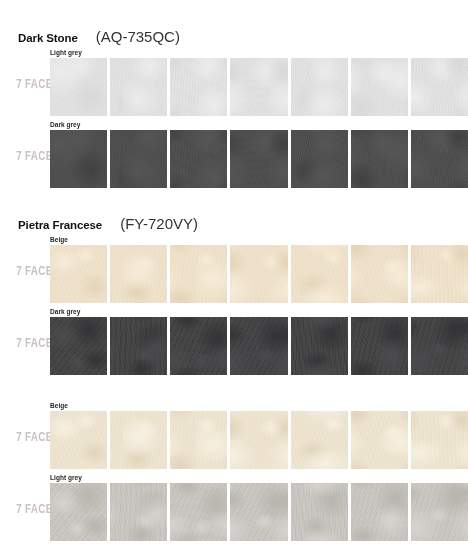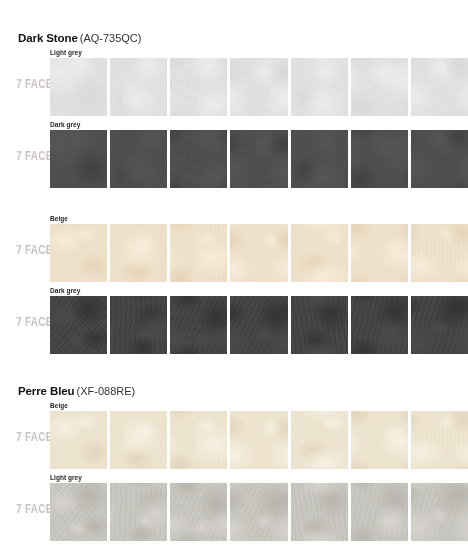--- a/index.html
+++ b/index.html
@@ -33,25 +33,25 @@
     margin-bottom: 3px;
   }
   .product-name {
     font-size: 11.5px;
     font-weight: bold;
     letter-spacing: -0.1px;
     color: #111111;
     display: inline;
   }
   .product-code {
-    font-size: 11px;
+    font-size: 15px;
     font-weight: normal;
     color: #333333;
     display: inline;
-    margin-left: 2px;
+    margin-left: 18px;
   }
 
   
   .colour-row {
     position: relative;
     height: 69px;
     margin-bottom: 3px;
   }
   .colour-name {
     position: absolute;
@@ -161,20 +161,21 @@
               <div class="tex" style="background: radial-gradient(circle at 43% 29%, rgb(86, 86, 86) 0%, rgba(255, 255, 255, 0) 42%) 25px 5px / auto, radial-gradient(circle at 62% 43%, rgb(65, 65, 65) 0%, rgba(255, 255, 255, 0) 38%) -25px 25px / auto, radial-gradient(circle at 57% 25%, rgb(86, 86, 86) 0%, rgba(255, 255, 255, 0) 30%) 0px 0px / auto, repeating-linear-gradient(55deg, rgba(0, 0, 0, 0.02) 0px, rgba(0, 0, 0, 0.02) 1px, rgba(255, 255, 255, 0.024) 1px, rgba(255, 255, 255, 0.024) 2px) 0px 0px / auto, repeating-linear-gradient(83deg, rgba(0, 0, 0, 0.016) 0px, rgba(0, 0, 0, 0.016) 1px, rgba(255, 255, 255, 0.02) 1px, rgba(255, 255, 255, 0.02) 3px) 0px 0px / auto, linear-gradient(rgb(75, 75, 75), rgb(75, 75, 75)) 0px 0px / auto, 0px 0px / auto;"></div>
             </div>
             <div class="tile" style="background: rgb(75, 75, 75);">
               <div class="tex" style="background: radial-gradient(circle at 40% 46%, rgb(86, 86, 86) 0%, rgba(255, 255, 255, 0) 42%) 38px 12px / auto, radial-gradient(circle at 50% 46%, rgb(65, 65, 65) 0%, rgba(255, 255, 255, 0) 38%) -38px 38px / auto, radial-gradient(circle at 54% 16%, rgb(86, 86, 86) 0%, rgba(255, 255, 255, 0) 30%) 0px 0px / auto, repeating-linear-gradient(52deg, rgba(0, 0, 0, 0.02) 0px, rgba(0, 0, 0, 0.02) 1px, rgba(255, 255, 255, 0.024) 1px, rgba(255, 255, 255, 0.024) 2px) 0px 0px / auto, repeating-linear-gradient(96deg, rgba(0, 0, 0, 0.016) 0px, rgba(0, 0, 0, 0.016) 1px, rgba(255, 255, 255, 0.02) 1px, rgba(255, 255, 255, 0.02) 3px) 0px 0px / auto, linear-gradient(rgb(75, 75, 75), rgb(75, 75, 75)) 0px 0px / auto, 0px 0px / auto;"></div>
             </div>
           </div>
         </div>
       </div>
       <div class="block-gap"></div>
       <div class="product-block">
+        <div class="product-header"><span class="product-name">Pietra Francese</span><span class="product-code">(FY-720VY)</span></div>
         <div class="colour-row">
           <div class="colour-name">Beige</div>
           <div class="faces-tag">7 FACES</div>
           <div class="tile-strip">
             <div class="tile" style="background: rgb(239, 225, 201);">
               <div class="tex" style="background: radial-gradient(55% 42% at 26% 30%, rgb(246, 236, 217) 0%, rgba(255, 255, 255, 0) 60%) 0px 0px / auto, radial-gradient(50% 40% at 78% 72%, rgb(228, 211, 183) 0%, rgba(255, 255, 255, 0) 58%) 0px 0px / auto, radial-gradient(40% 30% at 62% 18%, rgb(246, 236, 217) 0%, rgba(255, 255, 255, 0) 52%) 0px 0px / auto, repeating-linear-gradient(66deg, rgba(0, 0, 0, 0.01) 0px, rgba(0, 0, 0, 0.01) 2px, rgba(255, 255, 255, 0.02) 2px, rgba(255, 255, 255, 0.02) 4px) 0px 0px / auto, linear-gradient(rgb(239, 225, 201), rgb(239, 225, 201)) 0px 0px / auto, 0px 0px / auto, 0px 0px / auto;"></div>
             </div>
             <div class="tile" style="background: rgb(239, 225, 201);">
               <div class="tex" style="background: radial-gradient(67% 59% at 28% 32%, rgb(246, 236, 217) 0%, rgba(255, 255, 255, 0) 60%) 13px 7px / auto, radial-gradient(50% 40% at 71% 60%, rgb(228, 211, 183) 0%, rgba(255, 255, 255, 0) 58%) -13px 13px / auto, radial-gradient(40% 30% at 63% 33%, rgb(246, 236, 217) 0%, rgba(255, 255, 255, 0) 52%) 0px 0px / auto, repeating-linear-gradient(103deg, rgba(0, 0, 0, 0.01) 0px, rgba(0, 0, 0, 0.01) 2px, rgba(255, 255, 255, 0.02) 2px, rgba(255, 255, 255, 0.02) 4px) 0px 0px / auto, linear-gradient(rgb(239, 225, 201), rgb(239, 225, 201)) 0px 0px / auto, 0px 0px / auto, 0px 0px / auto;"></div>
             </div>
@@ -218,21 +219,20 @@
               <div class="tex" style="background: radial-gradient(49% 51% at 27% 59%, rgb(75, 75, 78) 0%, rgba(255, 255, 255, 0) 62%) 25px 5px / auto, radial-gradient(46% 34% at 65% 49%, rgb(52, 52, 54) 0%, rgba(255, 255, 255, 0) 60%) -25px 25px / auto, radial-gradient(34% 26% at 67% 65%, rgb(75, 75, 78) 0%, rgba(255, 255, 255, 0) 55%) 0px 0px / auto, radial-gradient(circle at 78% 27%, rgb(52, 52, 54) 0%, rgba(255, 255, 255, 0) 34%) 0px 0px / auto, repeating-linear-gradient(59deg, rgba(0, 0, 0, 0.027) 0px, rgba(0, 0, 0, 0.027) 1px, rgba(255, 255, 255, 0.027) 1px, rgba(255, 255, 255, 0.027) 3px) 0px 0px / auto, repeating-linear-gradient(103deg, rgba(0, 0, 0, 0.02) 0px, rgba(0, 0, 0, 0.02) 2px, rgba(255, 255, 255, 0.024) 2px, rgba(255, 255, 255, 0.024) 5px) 0px 0px / auto, linear-gradient(rgb(63, 63, 65), rgb(63, 63, 65)) 0px 0px / auto;"></div>
             </div>
             <div class="tile" style="background: rgb(63, 63, 65);">
               <div class="tex" style="background: radial-gradient(70% 60% at 44% 56%, rgb(75, 75, 78) 0%, rgba(255, 255, 255, 0) 62%) 38px 12px / auto, radial-gradient(46% 34% at 58% 52%, rgb(52, 52, 54) 0%, rgba(255, 255, 255, 0) 60%) -38px 38px / auto, radial-gradient(34% 26% at 48% 56%, rgb(75, 75, 78) 0%, rgba(255, 255, 255, 0) 55%) 0px 0px / auto, radial-gradient(circle at 75% 24%, rgb(52, 52, 54) 0%, rgba(255, 255, 255, 0) 34%) 0px 0px / auto, repeating-linear-gradient(66deg, rgba(0, 0, 0, 0.027) 0px, rgba(0, 0, 0, 0.027) 1px, rgba(255, 255, 255, 0.027) 1px, rgba(255, 255, 255, 0.027) 3px) 0px 0px / auto, repeating-linear-gradient(106deg, rgba(0, 0, 0, 0.02) 0px, rgba(0, 0, 0, 0.02) 2px, rgba(255, 255, 255, 0.024) 2px, rgba(255, 255, 255, 0.024) 5px) 0px 0px / auto, linear-gradient(rgb(63, 63, 65), rgb(63, 63, 65)) 0px 0px / auto;"></div>
             </div>
           </div>
         </div>
       </div>
       <div class="block-gap"></div>
       <div class="product-block">
-        <div class="product-header"><span class="product-name">Perre Bleu</span><span class="product-code">(XF-088RE)</span></div>
         <div class="colour-row">
           <div class="colour-name">Beige</div>
           <div class="faces-tag">7 FACES</div>
           <div class="tile-strip">
             <div class="tile" style="background: rgb(238, 228, 207);">
               <div class="tex" style="background: radial-gradient(55% 42% at 26% 30%, rgb(247, 240, 225) 0%, rgba(255, 255, 255, 0) 60%) 0px 0px / auto, radial-gradient(50% 40% at 78% 72%, rgb(225, 212, 187) 0%, rgba(255, 255, 255, 0) 58%) 0px 0px / auto, radial-gradient(40% 30% at 62% 18%, rgb(247, 240, 225) 0%, rgba(255, 255, 255, 0) 52%) 0px 0px / auto, repeating-linear-gradient(66deg, rgba(0, 0, 0, 0.01) 0px, rgba(0, 0, 0, 0.01) 2px, rgba(255, 255, 255, 0.02) 2px, rgba(255, 255, 255, 0.02) 4px) 0px 0px / auto, linear-gradient(rgb(238, 228, 207), rgb(238, 228, 207)) 0px 0px / auto, 0px 0px / auto, 0px 0px / auto;"></div>
             </div>
             <div class="tile" style="background: rgb(238, 228, 207);">
               <div class="tex" style="background: radial-gradient(67% 59% at 28% 32%, rgb(247, 240, 225) 0%, rgba(255, 255, 255, 0) 60%) 13px 7px / auto, radial-gradient(50% 40% at 71% 60%, rgb(225, 212, 187) 0%, rgba(255, 255, 255, 0) 58%) -13px 13px / auto, radial-gradient(40% 30% at 63% 33%, rgb(247, 240, 225) 0%, rgba(255, 255, 255, 0) 52%) 0px 0px / auto, repeating-linear-gradient(103deg, rgba(0, 0, 0, 0.01) 0px, rgba(0, 0, 0, 0.01) 2px, rgba(255, 255, 255, 0.02) 2px, rgba(255, 255, 255, 0.02) 4px) 0px 0px / auto, linear-gradient(rgb(238, 228, 207), rgb(238, 228, 207)) 0px 0px / auto, 0px 0px / auto, 0px 0px / auto;"></div>
             </div>

